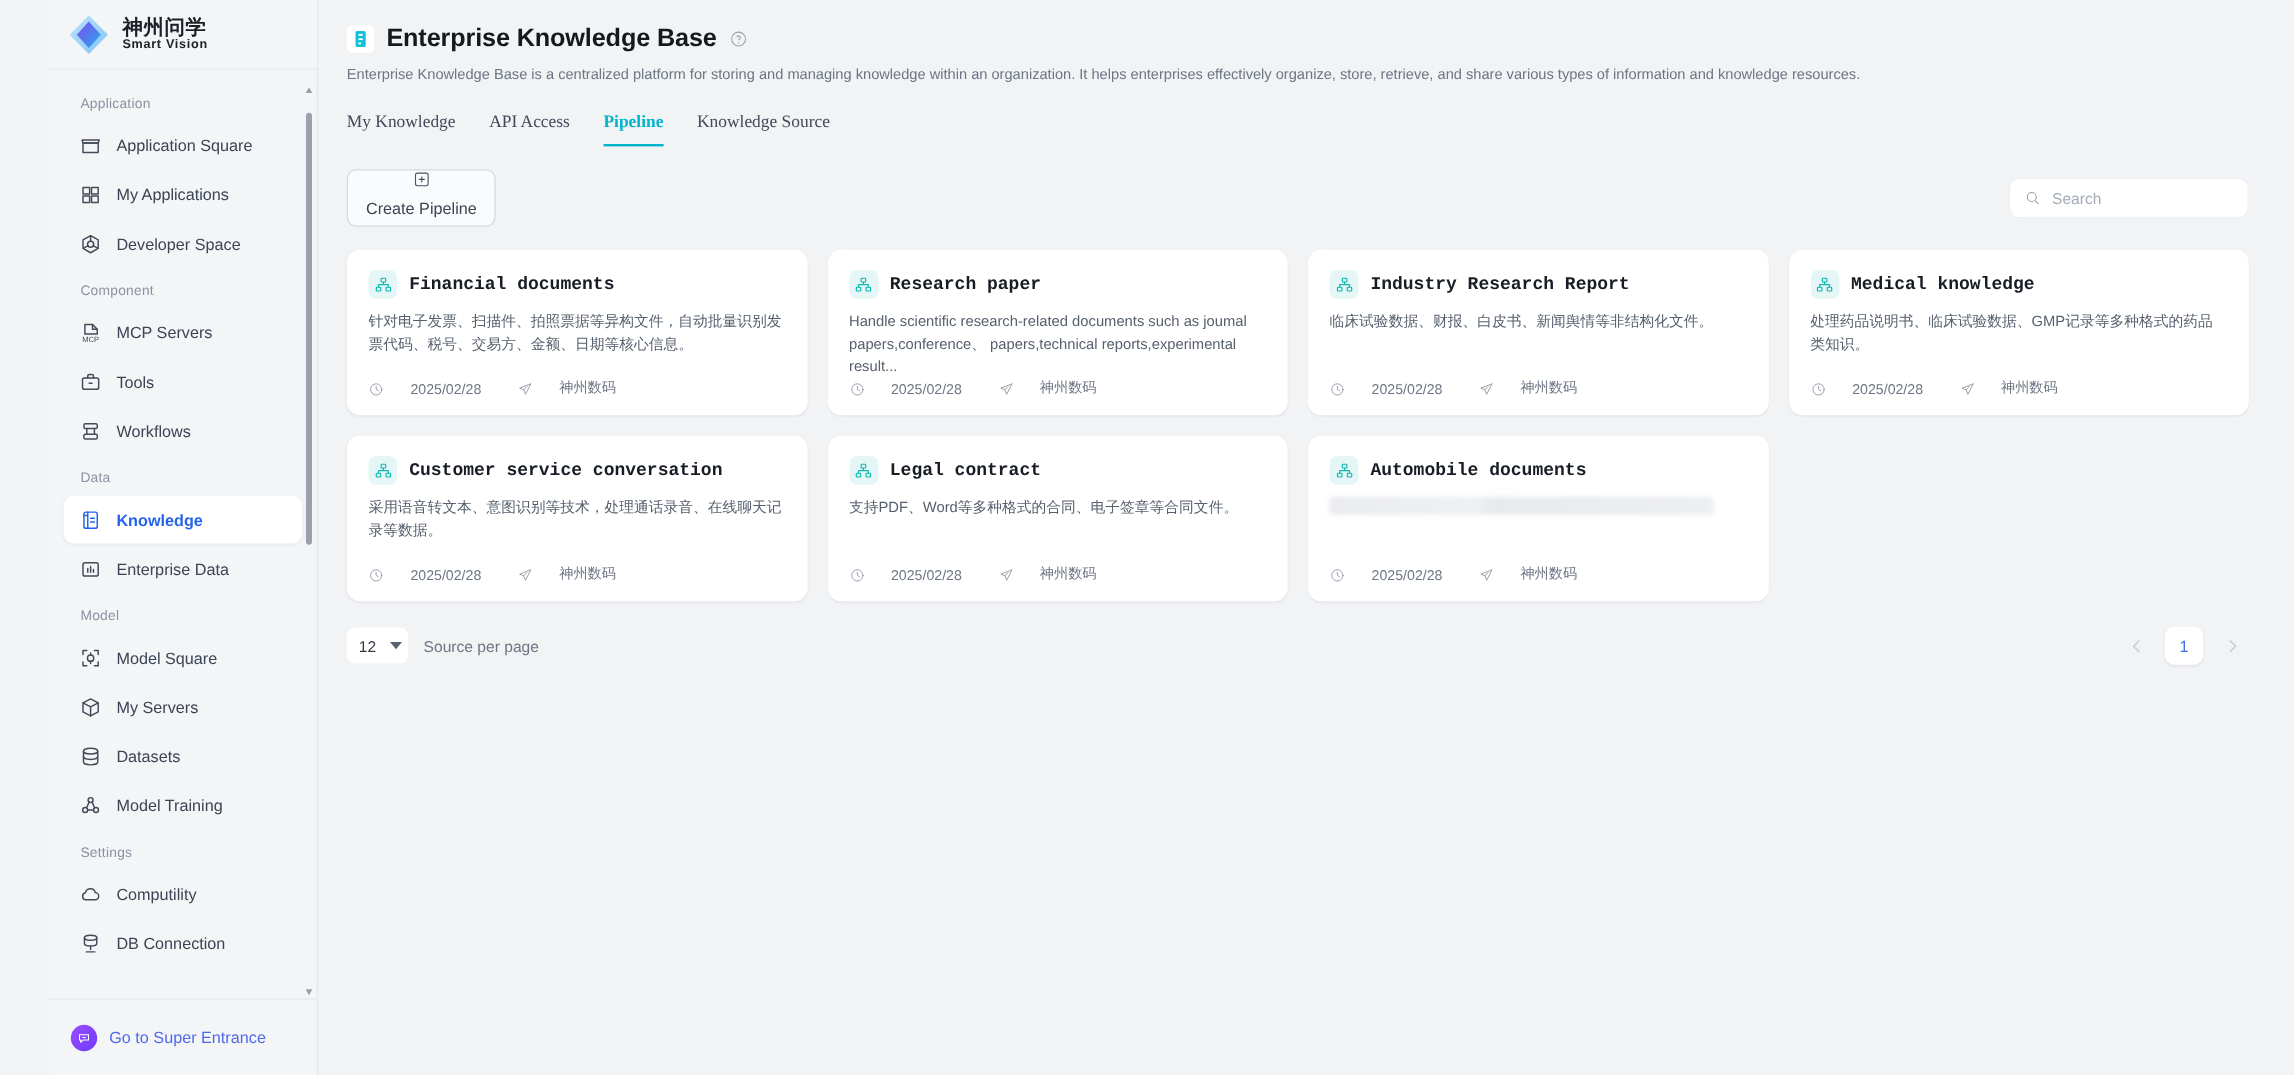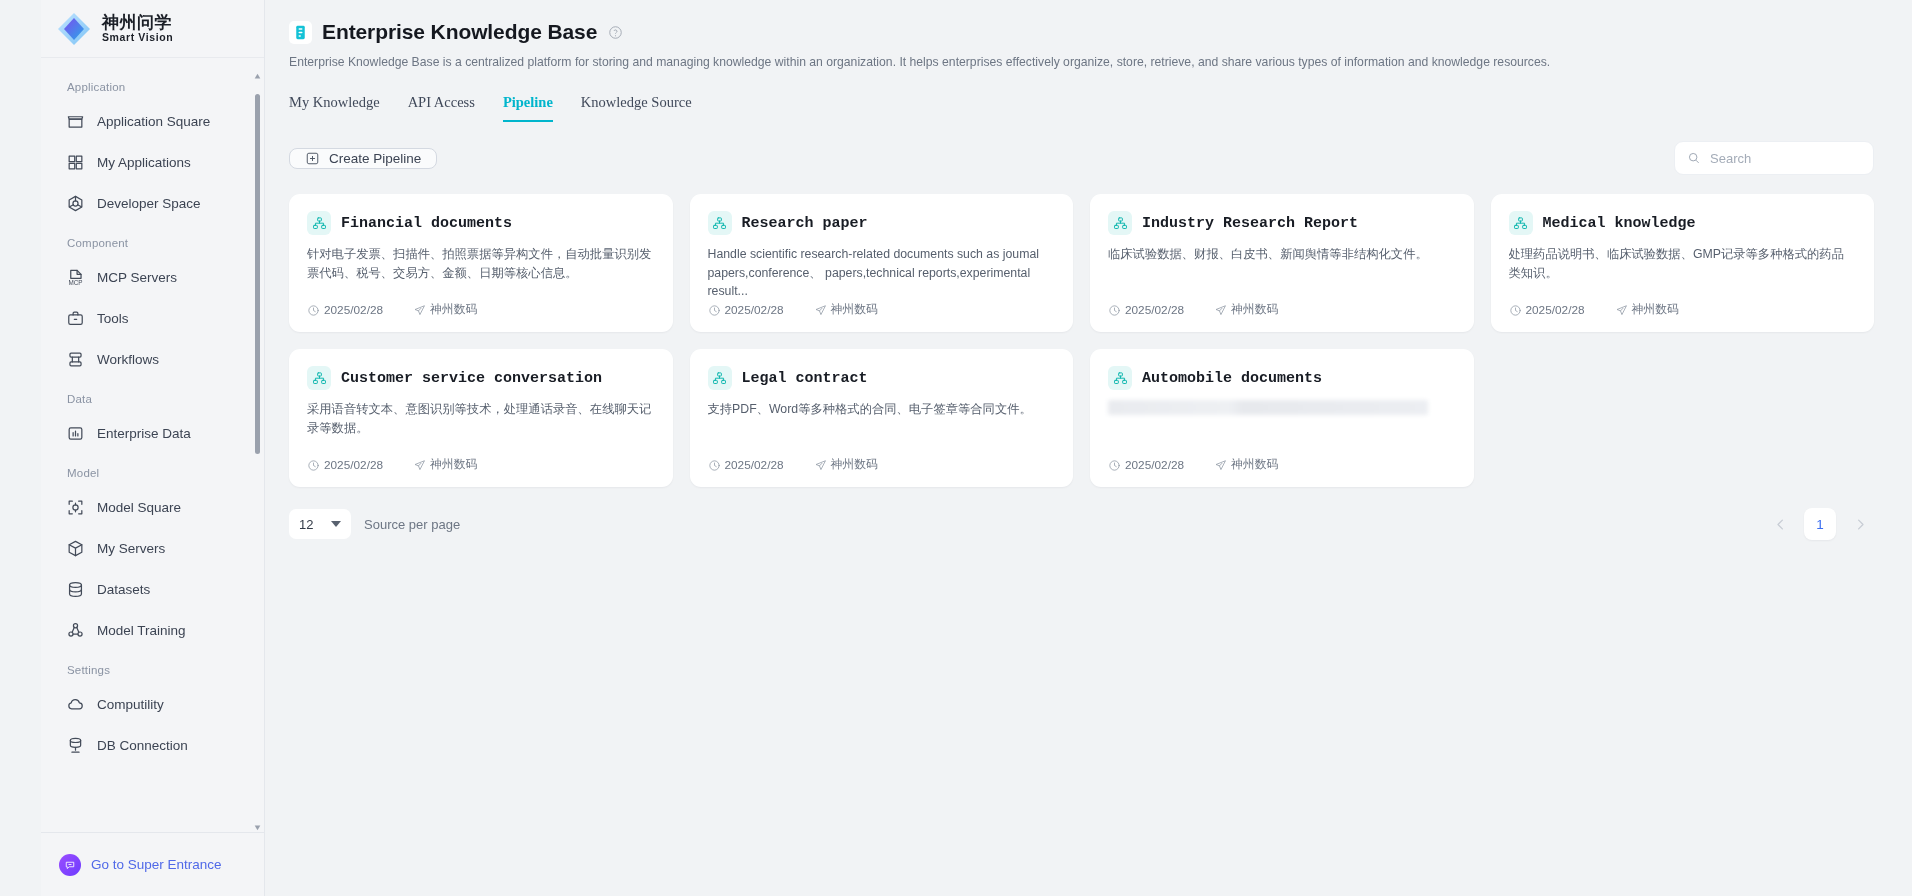--- a/index.html
+++ b/index.html
@@ -79,22 +79,22 @@
   .page-desc { font-size: 12.2px; color: #6d7684; margin-top: 10px; line-height: 1.4; }
 
   .tabs { display: flex; gap: 28px; margin: 23px 0 0 6px; font-family: Liberation Serif, serif; }
   .tab { font-size: 14.5px; color: #40495a; padding-bottom: 9px; cursor: pointer;
     border-bottom: 2.5px solid transparent; }
   .tab.active { color: #00b5cc; font-weight: 600; border-bottom-color: #00b5cc; }
 
   .toolbar { display: flex; align-items: center; justify-content: space-between;
     margin: 19px 0 0 6px; }
   .btn-create { display:flex; align-items:center; gap: 9px;
-    height: 21px; padding: 0 15px; border: 1px solid #d4d9e1; border-radius: 8px;
-    background: #fafbfc; font-size: 13.5px; color: #3c4453; cursor: pointer; }
+    height: 48px; padding: 0 15px; border: 1px solid #d4d9e1; border-radius: 8px;
+    background: #fafbfc; font-size: 13.5px; color: #3c4453; cursor: pointer; flex-direction: column; }
   .btn-create svg { width: 15px; height: 15px; stroke:#4a5361; stroke-width:1.5; fill:none; }
   .search-box { display:flex; align-items:center; gap: 9px;
     width: 200px; height: 34px; padding: 0 12px; border-radius: 9px;
     background: #ffffff; border: 1px solid #eceff3; }
   .search-box svg { width: 14px; height: 14px; stroke:#98a1ae; stroke-width:1.6; fill:none; flex:0 0 14px;}
   .search-box input { border: 0; outline: 0; font-size: 13px; color: #3c4453;
     background: transparent; width: 100%; font-family: inherit; }
   .search-box input::placeholder { color: #a4acb8; }
 
   
@@ -108,31 +108,31 @@
     display:flex;align-items:center;justify-content:center;flex:0 0 24px; }
   .card-ico svg { width: 15px; height: 15px; stroke:#13b8b0; stroke-width:1.6; fill:none;
     stroke-linecap:round; stroke-linejoin:round; }
   .card-title { font-size: 15px; font-weight: 700; color: #181c24; }
   .card-desc { font-size: 12.3px; color: #565f6d; line-height: 1.52;
     margin-top: 10px; flex: 1; overflow: hidden; }
   .card-desc.redacted { background: linear-gradient(90deg,#e9ebef 0%,#eef0f3 38%,#e7e9ed 42%,#eceef2 100%);
     height: 15px; flex: 0 0 15px; border-radius: 2px; filter: blur(2.2px);
     width: 92%; color: transparent; }
   .card-meta { display: flex; align-items: center; gap: 9px; font-size: 11.8px; color: #6d7684; }
-  .meta-item { display:flex; align-items:center; gap: 4px; }
+  .meta-item { display:flex; align-items:center; gap: 22px; }
   .meta-item svg { width: 13px; height: 13px; stroke:#8d96a3; stroke-width:1.4; fill:none;
     stroke-linecap:round; stroke-linejoin:round; }
   .meta-gap { width: 12px; }
 
   
   .footer { display: flex; align-items: center; justify-content: space-between;
     margin: 21px 0 0 6px; }
   .per-page { display: flex; align-items: center; gap: 13px; }
   .sel { display:flex; align-items:center; justify-content:space-between; gap: 12px;
-    width: 62px; height: 30px; padding: 0 10px; background:#ffffff;
+    width: 51px; height: 30px; padding: 0 10px; background:#ffffff;
     border-radius: 7px; font-size: 13px; color:#333b48; cursor: pointer; }
   .caret-tri { width:0;height:0;border-left:5px solid transparent;
     border-right:5px solid transparent;border-top:6px solid #58616f; }
   .per-label { font-size: 13px; color: #6d7684; }
   .pager { display: flex; align-items: center; gap: 10px; }
   .pg-arrow { width: 28px; height: 28px; display:flex;align-items:center;justify-content:center;
     cursor: pointer; }
   .pg-arrow svg { width: 15px; height: 15px; stroke:#c7ccd4; stroke-width:2; fill:none;
     stroke-linecap:round; stroke-linejoin:round; }
   .pg-num { width: 32px; height: 32px; border-radius: 8px; background:#ffffff;
@@ -228,20 +228,30 @@
             <svg viewBox="0 0 24 24">
               <rect x="5" y="4" width="14" height="5" rx="1.4"></rect>
               <rect x="5" y="15" width="14" height="5" rx="1.4"></rect>
               <path d="M8 9v6M16 9v6"></path>
             </svg>
           </span>
         <span>Workflows</span>
       </div>
 
       <div class="nav-group-label">Data</div>
+      <div class="nav-item active">
+        <span class="nav-ico">
+            <svg viewBox="0 0 24 24">
+              <rect x="5" y="3.5" width="14" height="17" rx="2"></rect>
+              <path d="M5 7h4M9 3.5v17"></path>
+              <path d="M12 10h4M12 14h4"></path>
+            </svg>
+          </span>
+        <span>Knowledge</span>
+      </div>
       <div class="nav-item">
         <span class="nav-ico">
             <svg viewBox="0 0 24 24">
               <rect x="4" y="5" width="16" height="14" rx="2"></rect>
               <path d="M9 15v-4M12 15v-6M15 15v-3"></path>
             </svg>
           </span>
         <span>Enterprise Data</span>
       </div>
 

